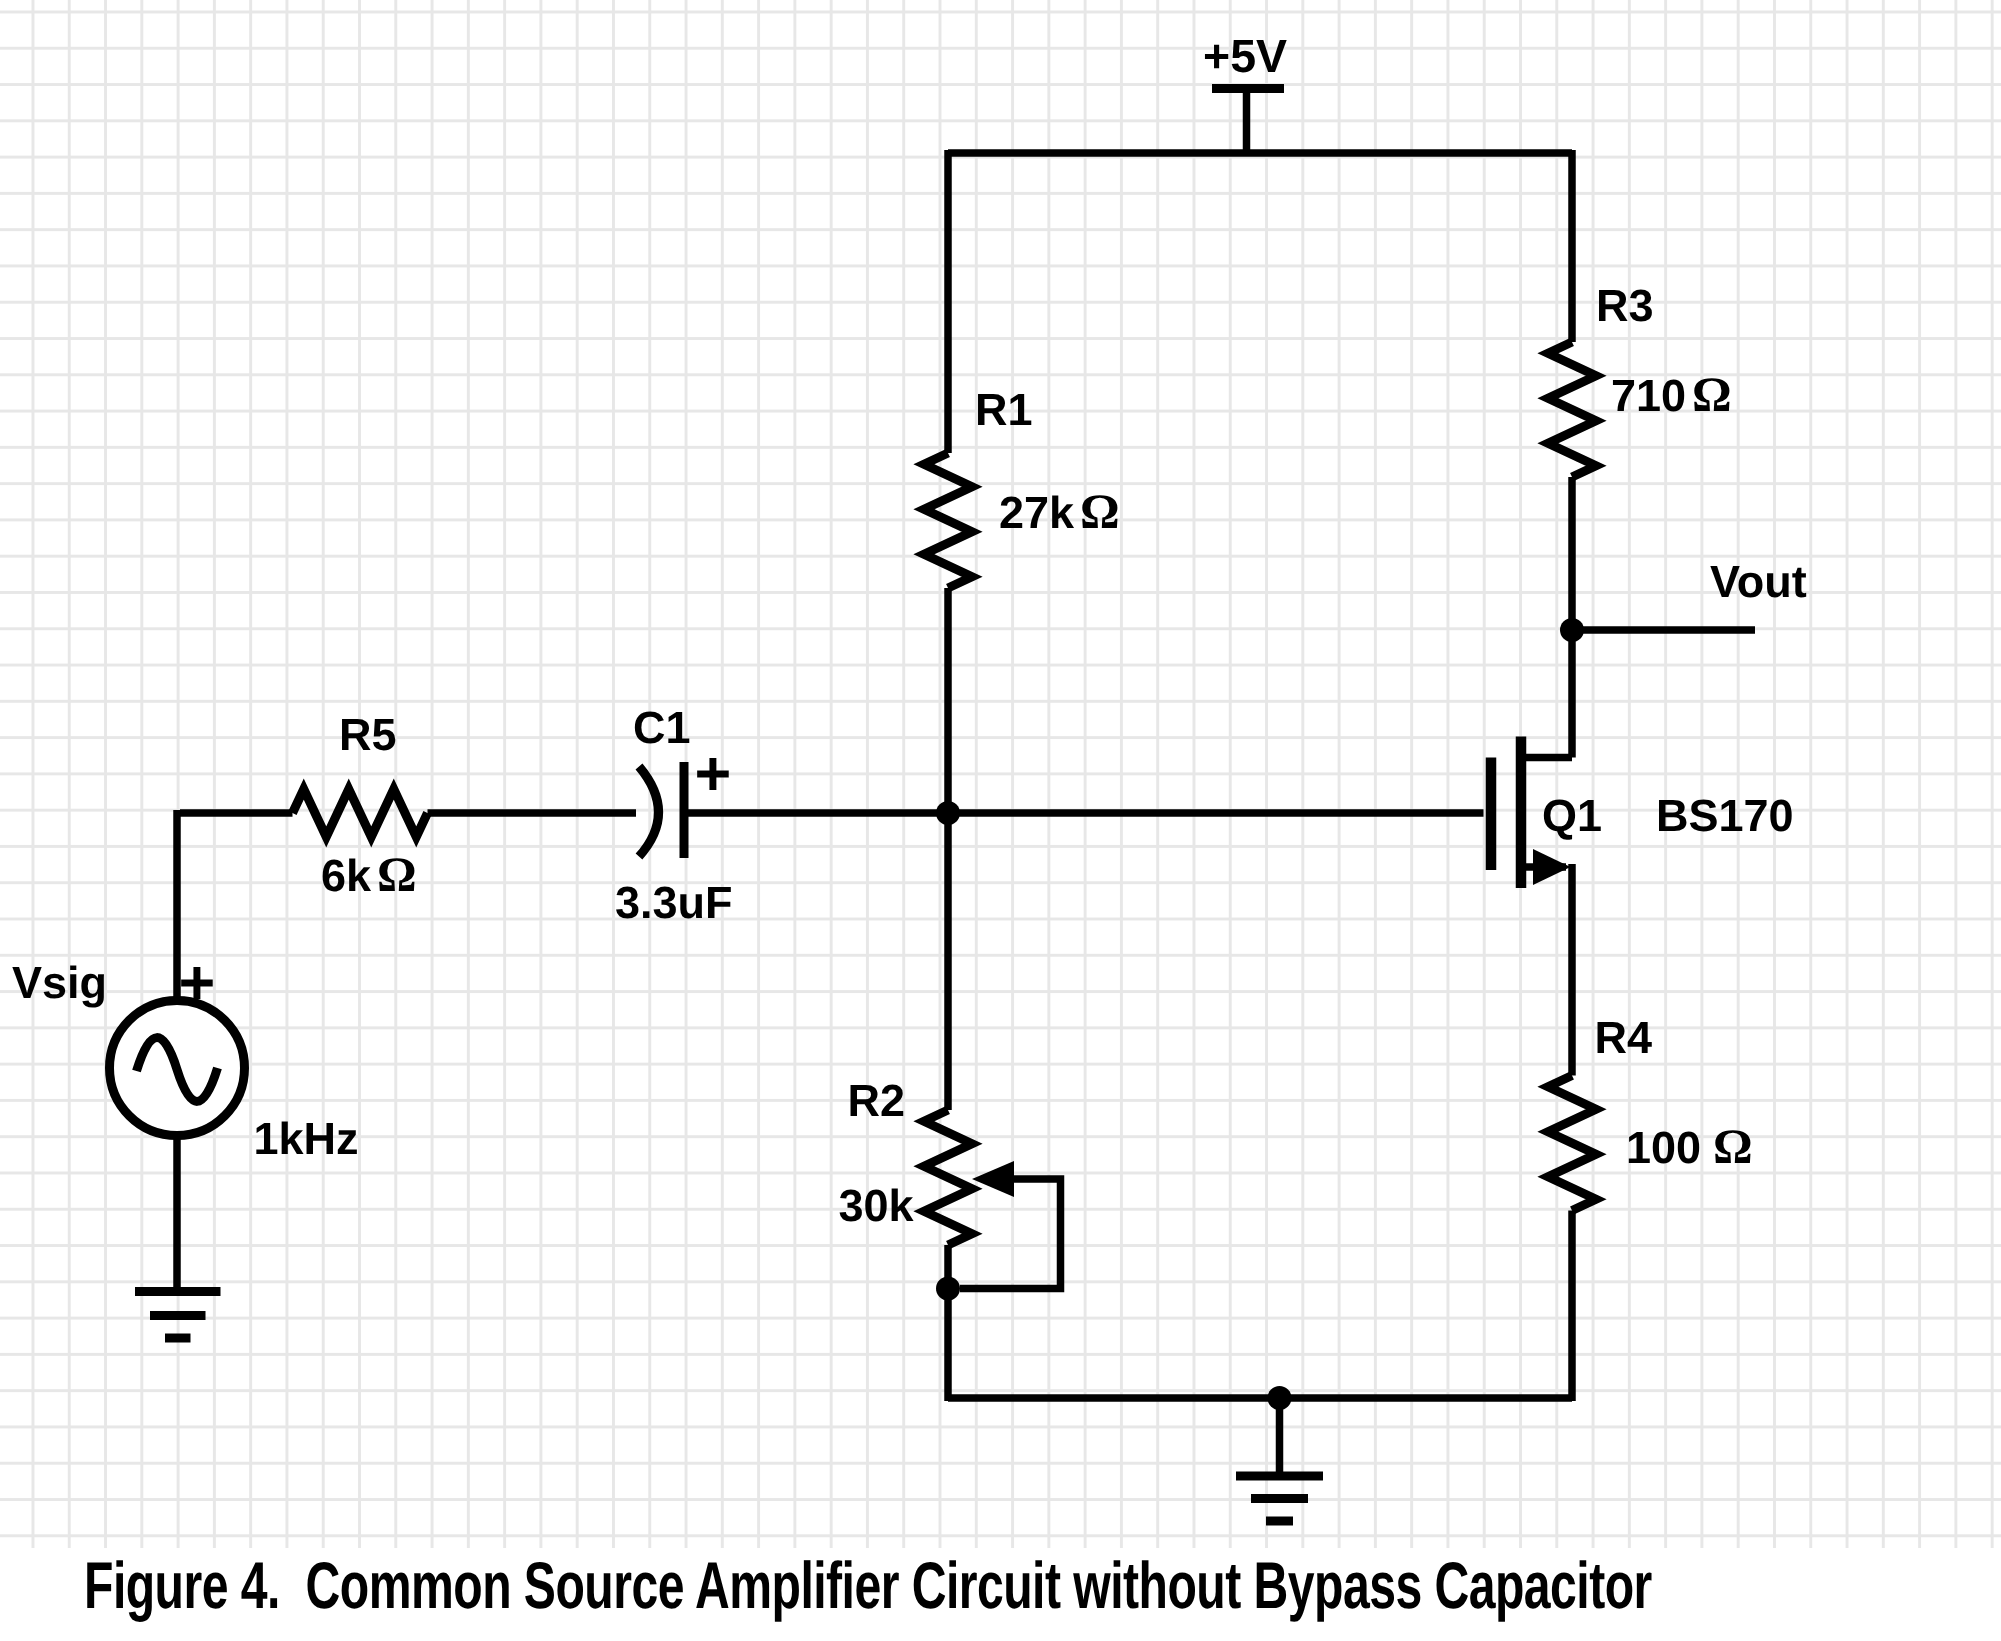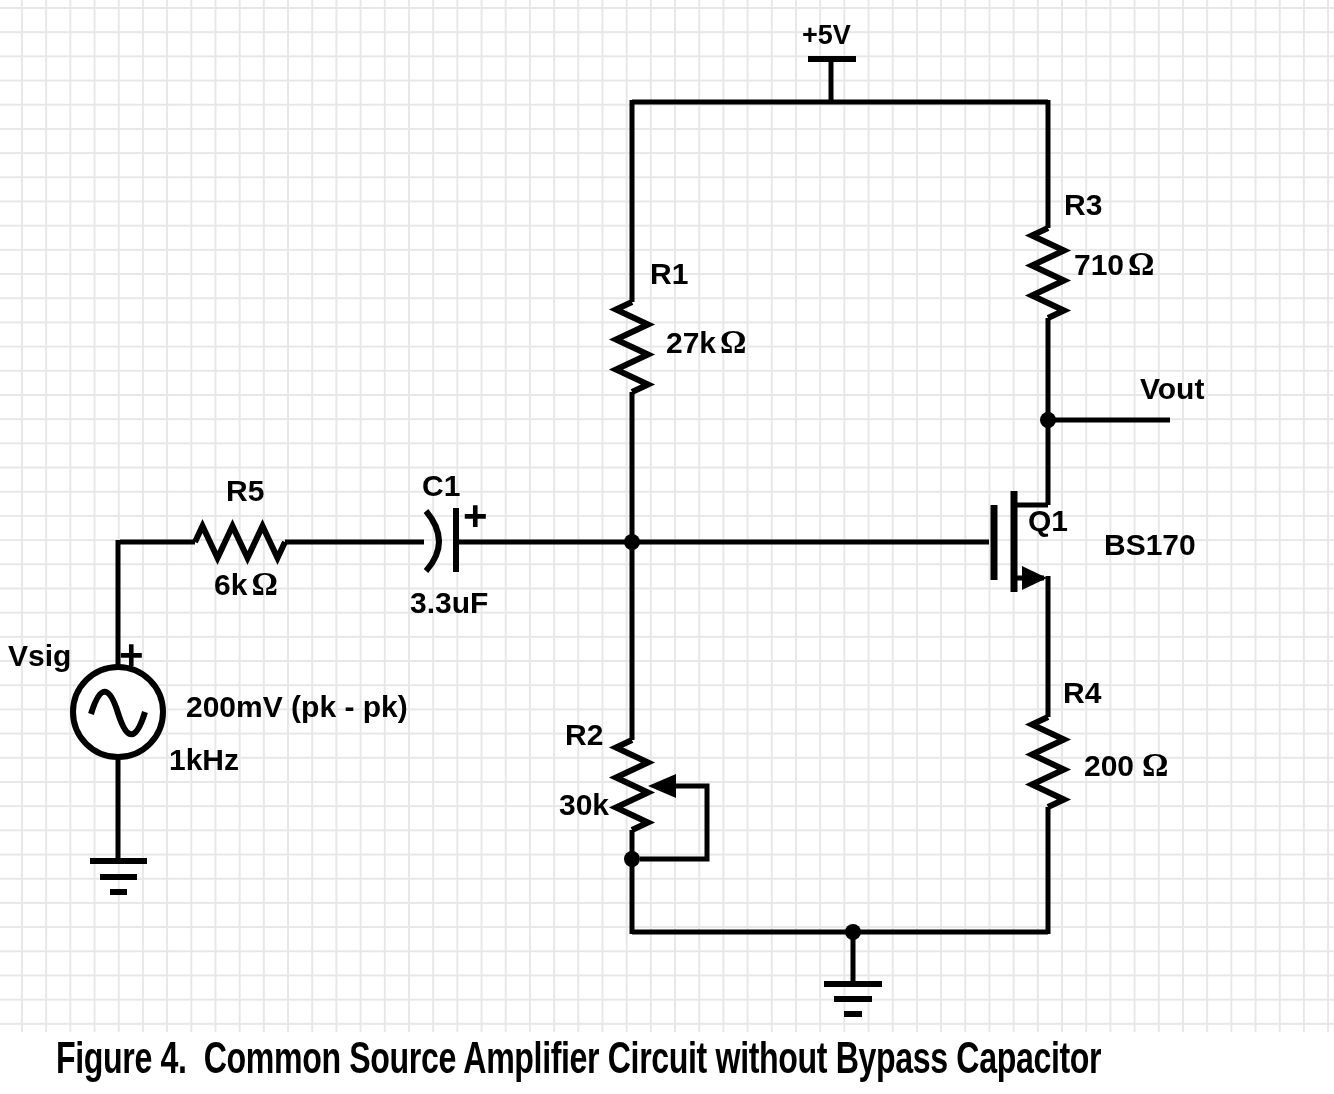--- a/index.html
+++ b/index.html
@@ -137,46 +137,45 @@
     </g>
 
     <g fill="#000">
       <circle cx="632" cy="542" r="8"></circle>
       <circle cx="1048" cy="420" r="8"></circle>
       <circle cx="632" cy="859" r="8"></circle>
       <circle cx="853" cy="932" r="8"></circle>
     </g>
   </svg>
 
-  <div class="lbl" style="left:802px;top:22px;font-size:27px">+5V</div>
+  <div class="lbl" style="left:802px;top:22px;font-size:31px">+5V</div>
 
   <div class="lbl" style="left:650px;top:259px">R1</div>
   <div class="lbl" style="left:666px;top:326px"><span>27k</span><span class="omega">Ω</span></div>
 
   <div class="lbl" style="left:1064px;top:190px">R3</div>
   <div class="lbl" style="left:1074px;top:248px"><span>710</span><span class="omega">Ω</span></div>
 
   <div class="lbl" style="left:1140px;top:374px">Vout</div>
 
   <div class="lbl" style="left:226px;top:476px">R5</div>
   <div class="lbl" style="left:214px;top:568px"><span>6k</span><span class="omega">Ω</span></div>
 
   <div class="lbl" style="left:422px;top:471px">C1</div>
   <div class="lbl plus" style="left:463px;top:495px">+</div>
   <div class="lbl" style="left:410px;top:588px">3.3uF</div>
 
-  <div class="lbl" style="left:1028px;top:506px">Q1</div>
+  <div class="lbl" style="left:1028px;top:530px">Q1</div>
   <div class="lbl" style="left:1104px;top:530px">BS170</div>
 
   <div class="lbl" style="left:8px;top:641px">Vsig</div>
   <div class="lbl plus" style="left:119px;top:634px">+</div>
-  <div class="lbl" style="left:186px;top:692px">200mV (pk - pk)</div>
   <div class="lbl" style="left:169px;top:745px">1kHz</div>
 
   <div class="lbl" style="left:565px;top:720px">R2</div>
   <div class="lbl" style="left:559px;top:790px">30k</div>
 
   <div class="lbl" style="left:1063px;top:678px">R4</div>
-  <div class="lbl" style="left:1084px;top:749px"><span>200</span><span class="omega" style="margin-left:8px">Ω</span></div>
+  <div class="lbl" style="left:1084px;top:749px"><span>100</span><span class="omega" style="margin-left:8px">Ω</span></div>
 
 </div>
 
 <div class="caption">Figure 4.  Common Source Amplifier Circuit without Bypass Capacitor</div>
 
 </body></html>

